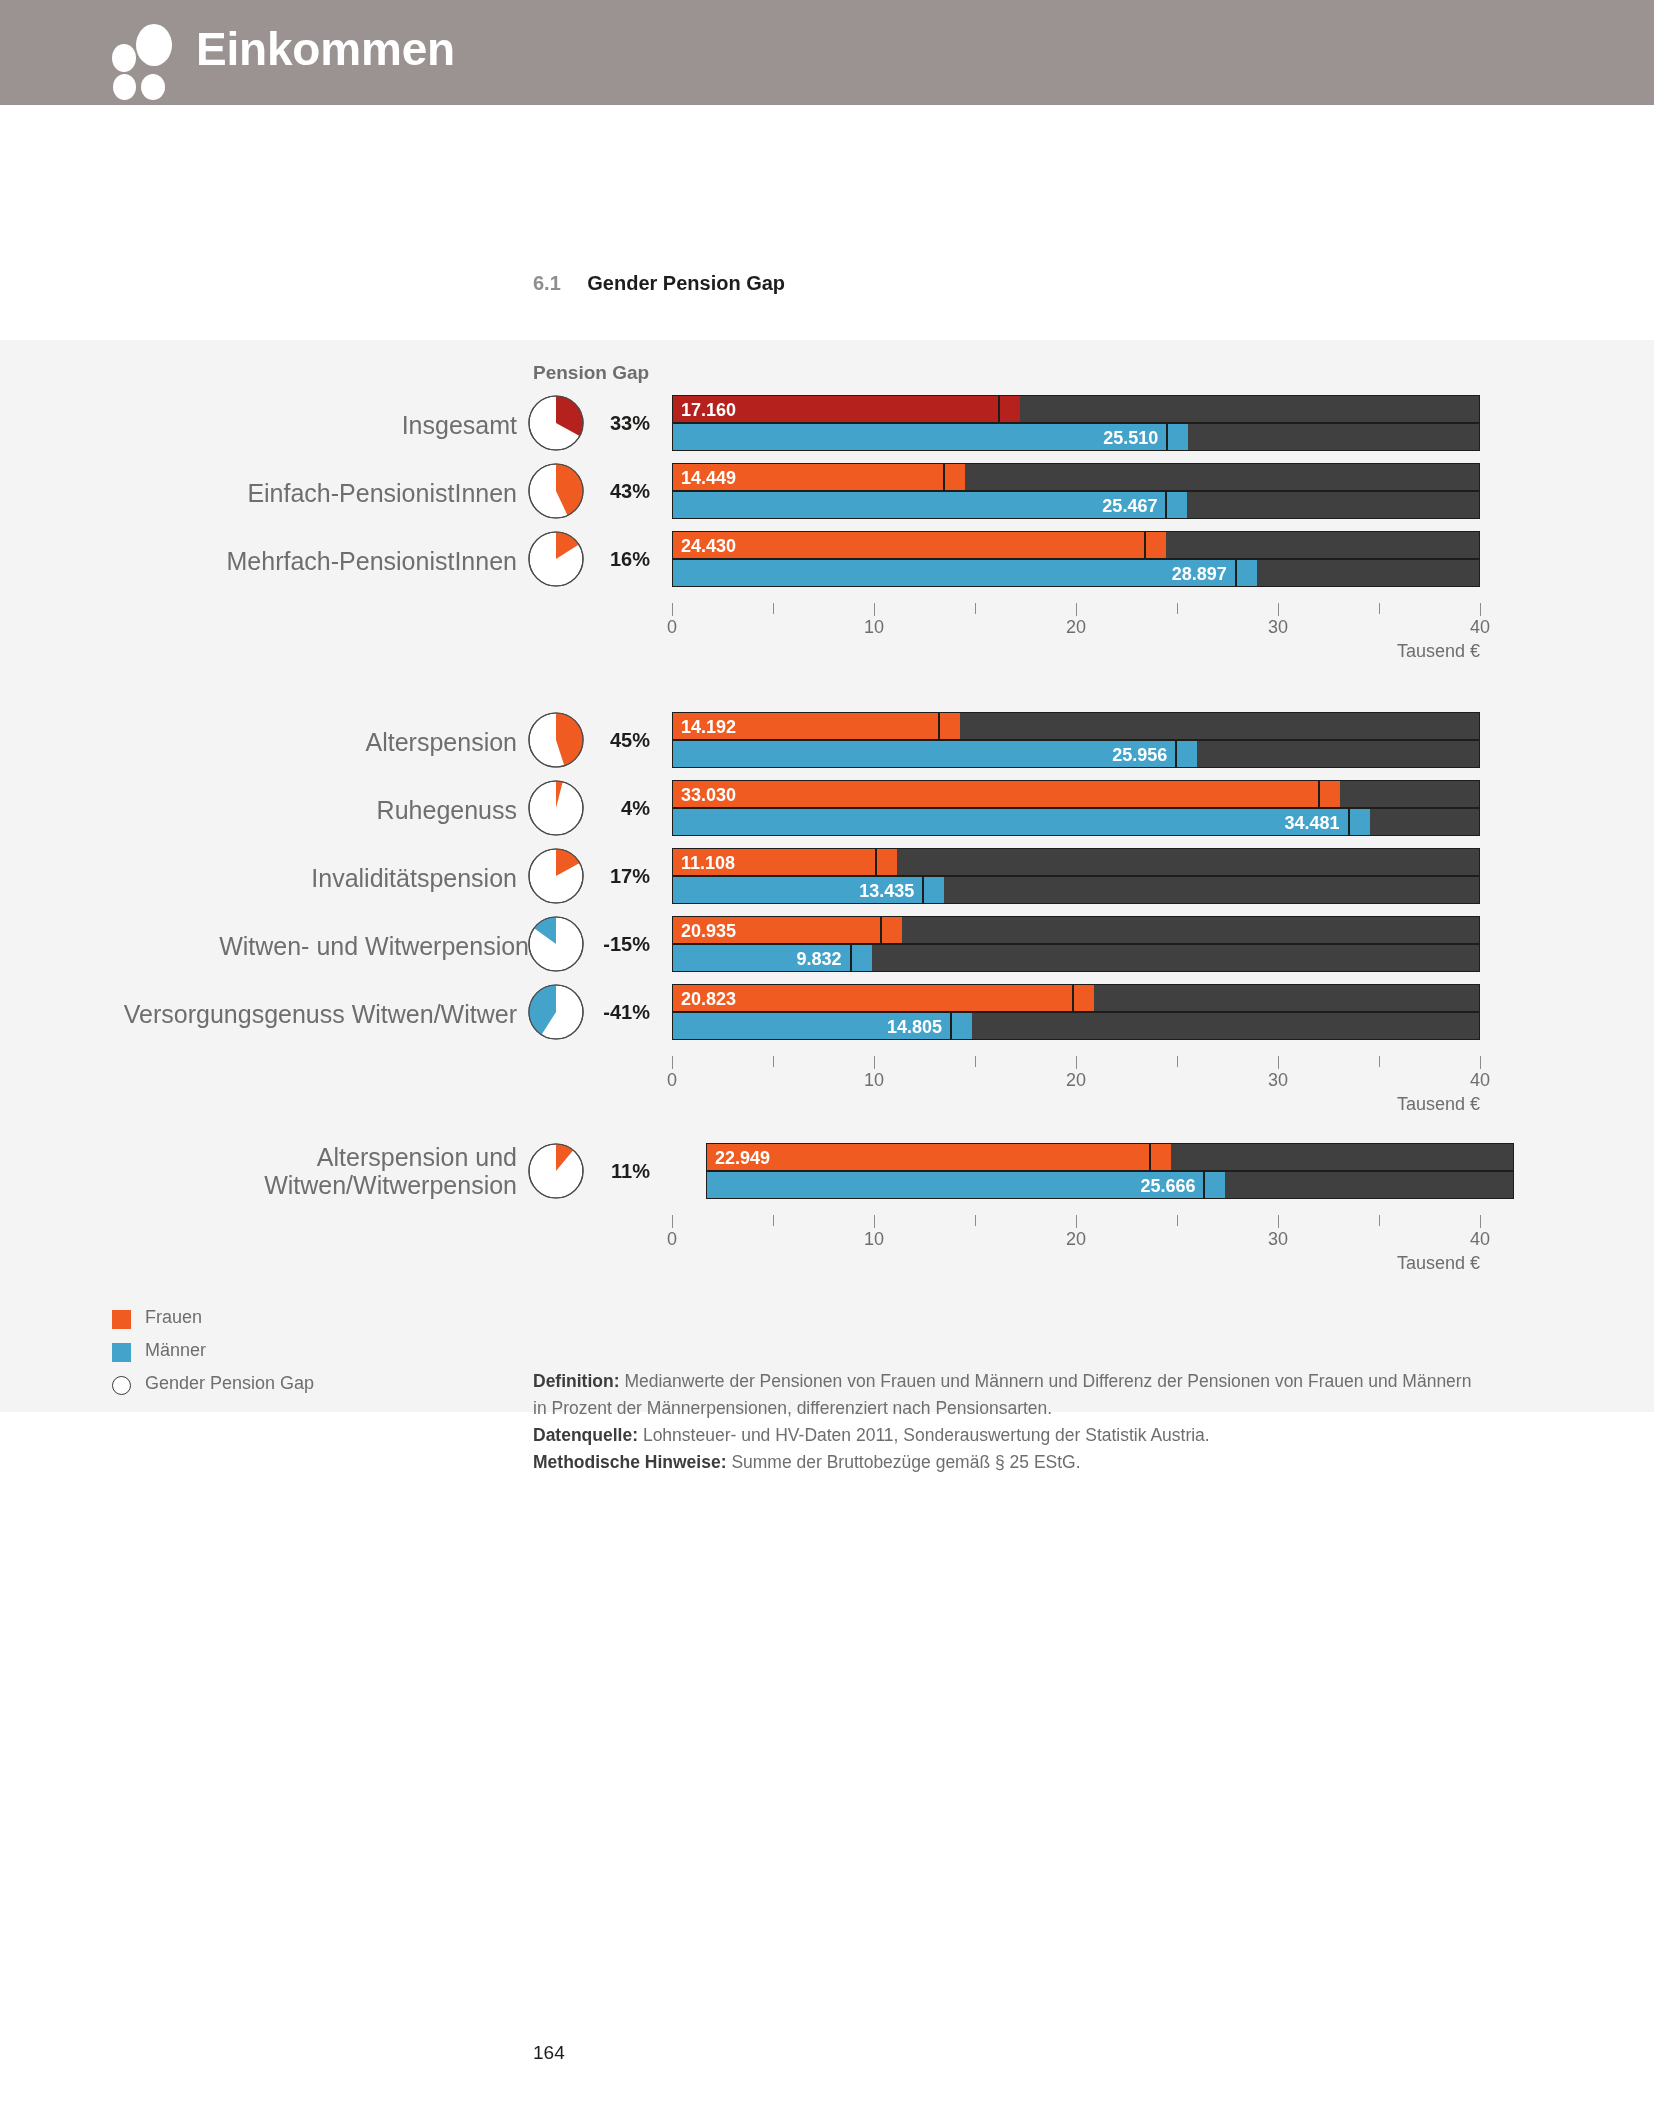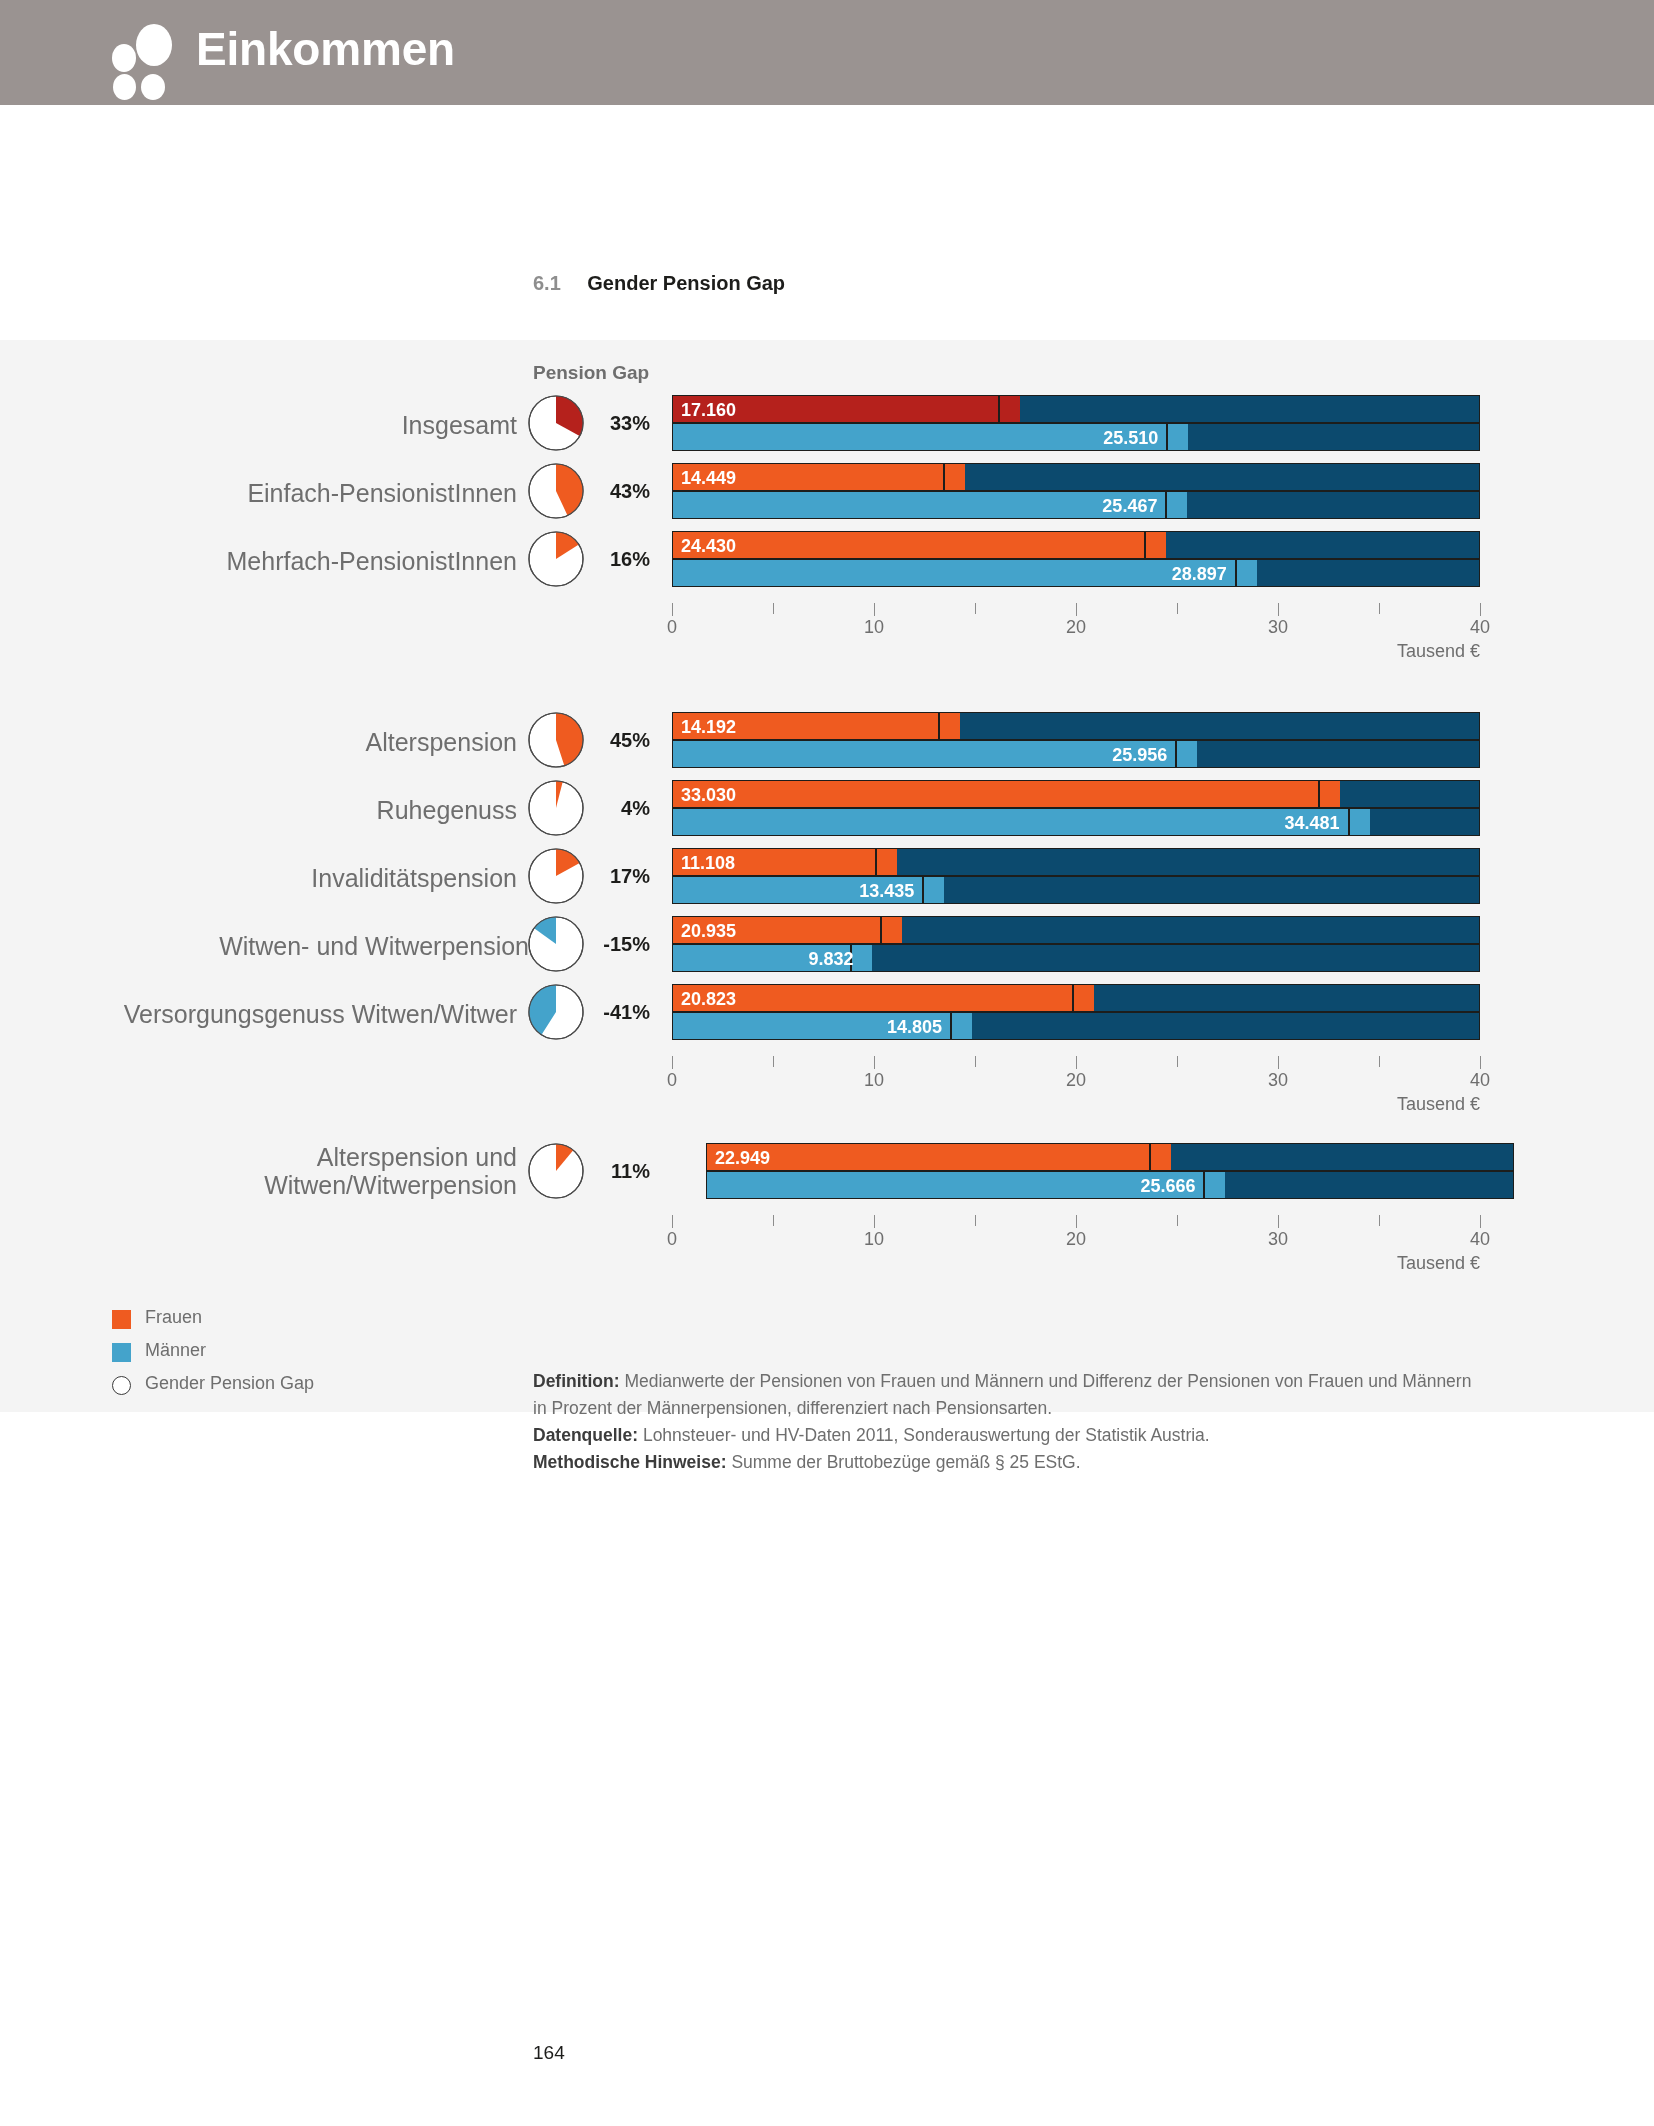--- a/index.html
+++ b/index.html
@@ -57,21 +57,21 @@
   .rowlabel.two{line-height:28px;}
 
   .pie-wrap{position:absolute;left:528px;width:60px;height:60px;}
   .pct{
     position:absolute;left:594px;width:56px;text-align:right;
     font-size:20px;font-weight:bold;color:#1d1d1b;
   }
 
   .bars{position:absolute;left:672px;width:808px;}
   .barline{position:relative;width:808px;height:28px;box-sizing:border-box;
-           border:1.5px solid #1d1d1b;background:#0c4a6e;}
+           border:1.5px solid #1d1d1b;background:#404040;}
   .barline.top{border-bottom-width:0.75px;}
   .barline.bot{border-top-width:0.75px;}
   .fill{position:absolute;left:0;top:0;height:100%;}
   .fill.f{background:#ef5b20;}
   .fill.f.hl{background:#b5211c;}
   .fill.m{background:#44a3cb;}
   .tick-in{position:absolute;top:0;width:2px;height:100%;background:#1d1d1b;}
   .vlabel{
     position:absolute;top:0;height:28px;line-height:28px;
     font-size:18px;font-weight:bold;color:#ffffff;white-space:nowrap;
@@ -297,21 +297,21 @@
         <div class="pct" style="top: 17px;">-15%</div>
         <div class="bars" style="top: 0px;">
           <div class="barline top">
             <div class="fill f" style="width: 228.886px;"></div>
             <div class="tick-in" style="left: 206.886px;"></div>
             <div class="vlabel left">20.935</div>
           </div>
           <div class="barline bot">
             <div class="fill m" style="width: 198.606px;"></div>
             <div class="tick-in" style="left: 176.606px;"></div>
-            <div class="vlabel right" style="left: 0px; width: 168.606px; margin-left: 12px;">9.832</div>
+            <div class="vlabel right" style="left: 0px; width: 168.606px;">9.832</div>
           </div>
         </div>
       </div>
       <div class="row" style="top: 272px;">
         <div class="rowlabel" style="top: 17px;">
           <div>Versorgungsgenuss Witwen/Witwer</div>
         </div>
         <div class="pie-wrap" style="top: 0px;"><svg width="56" height="56" viewBox="0 0 56 56">
       <circle cx="28" cy="28" r="27" fill="#ffffff" stroke="#4a4a4a" stroke-width="1.2"></circle>
       <path d="M 28 28 L 28 1 A 27 27 0 0 0 13.53 50.80 Z" fill="#44a3cb"></path>

